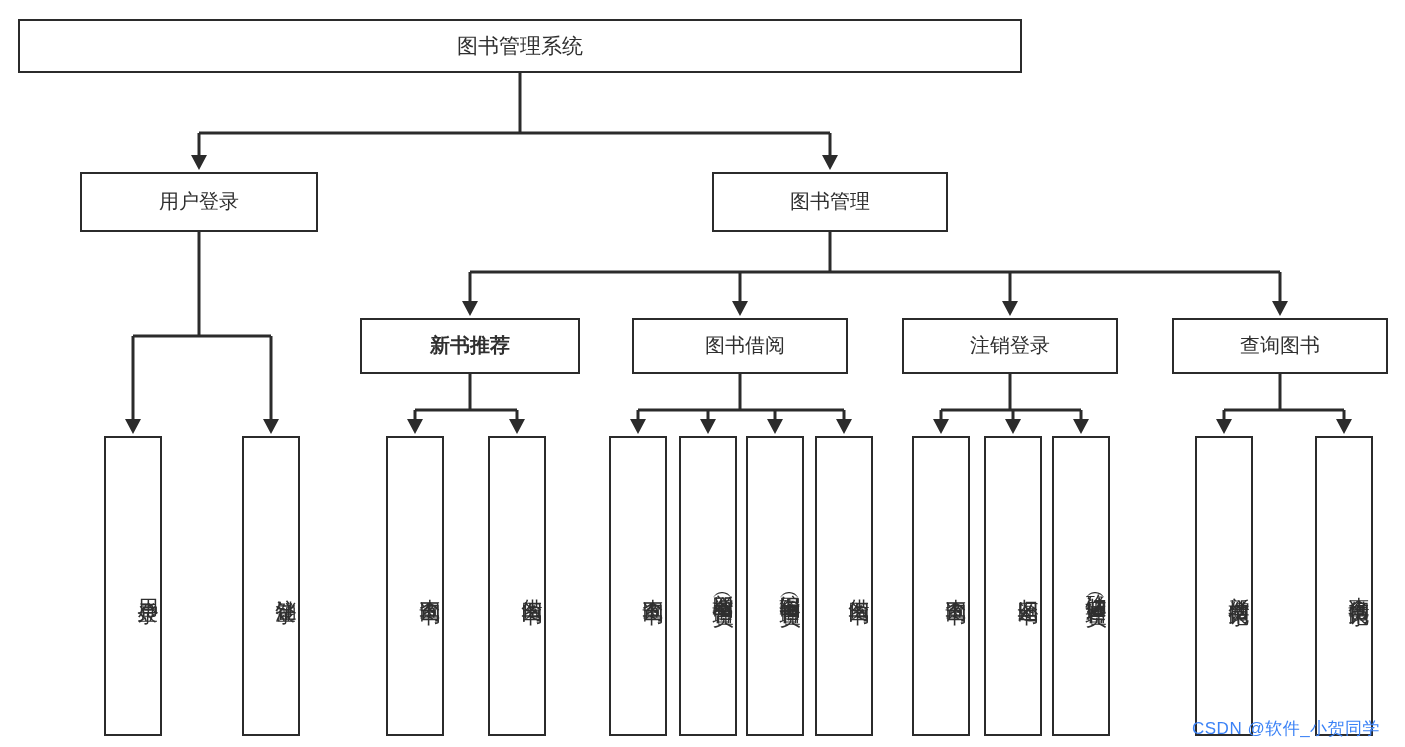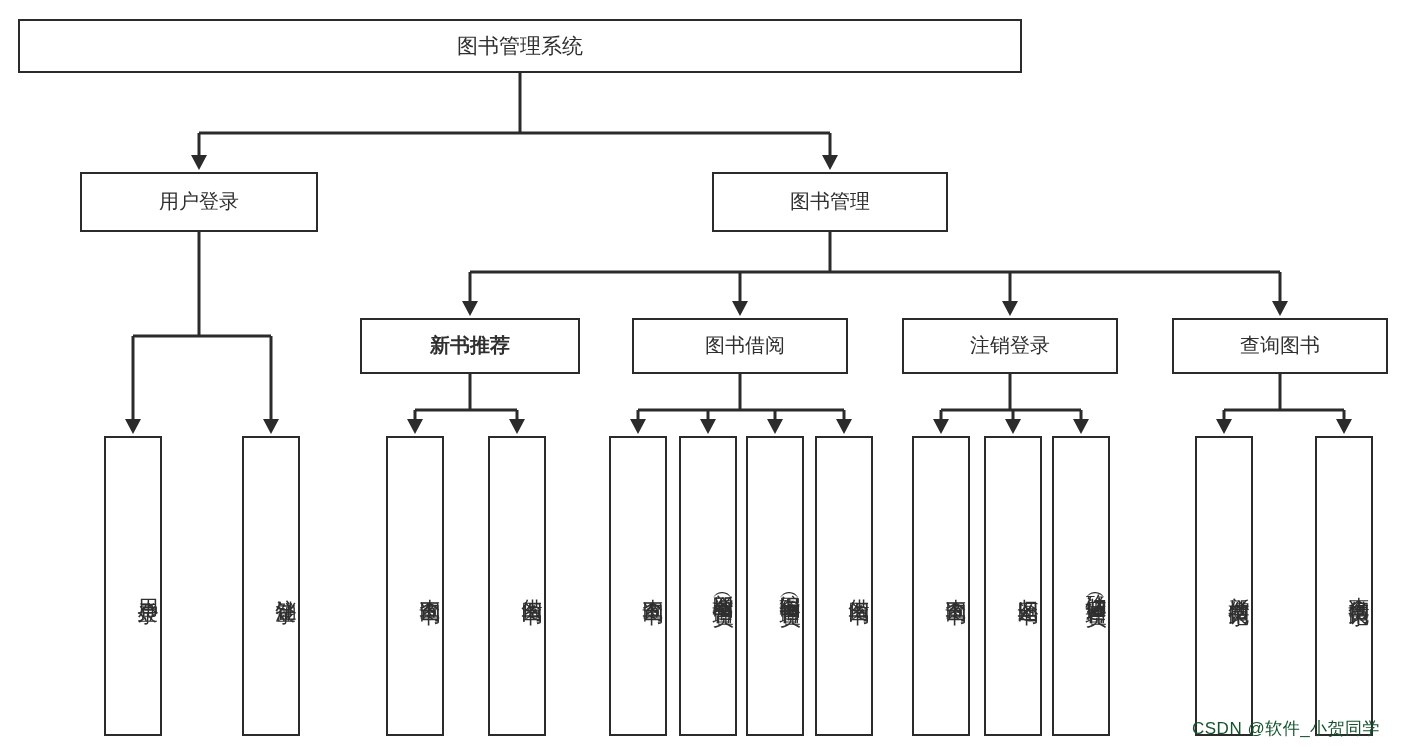--- a/index.html
+++ b/index.html
@@ -184,14 +184,14 @@
         <span class="leaf-label">确认归还（管理员）</span>
       </div>
       <div class="node leaf" style="left: 1195px; top: 436px; width: 58px; height: 300px;">
         <span class="leaf-label">新增借阅记录</span>
       </div>
       <div class="node leaf" style="left: 1315px; top: 436px; width: 58px; height: 300px;">
         <span class="leaf-label">查询借阅记录</span>
       </div>
     </div>
 
-  <div class="watermark" style="left: 1192px; top: 717px; color: #14532d;">CSDN @软件_小贺同学</div>
+  <div class="watermark" style="left: 1192px; top: 717px; color: #3b82f6;">CSDN @软件_小贺同学</div>
 </div>
 
 </body></html>

